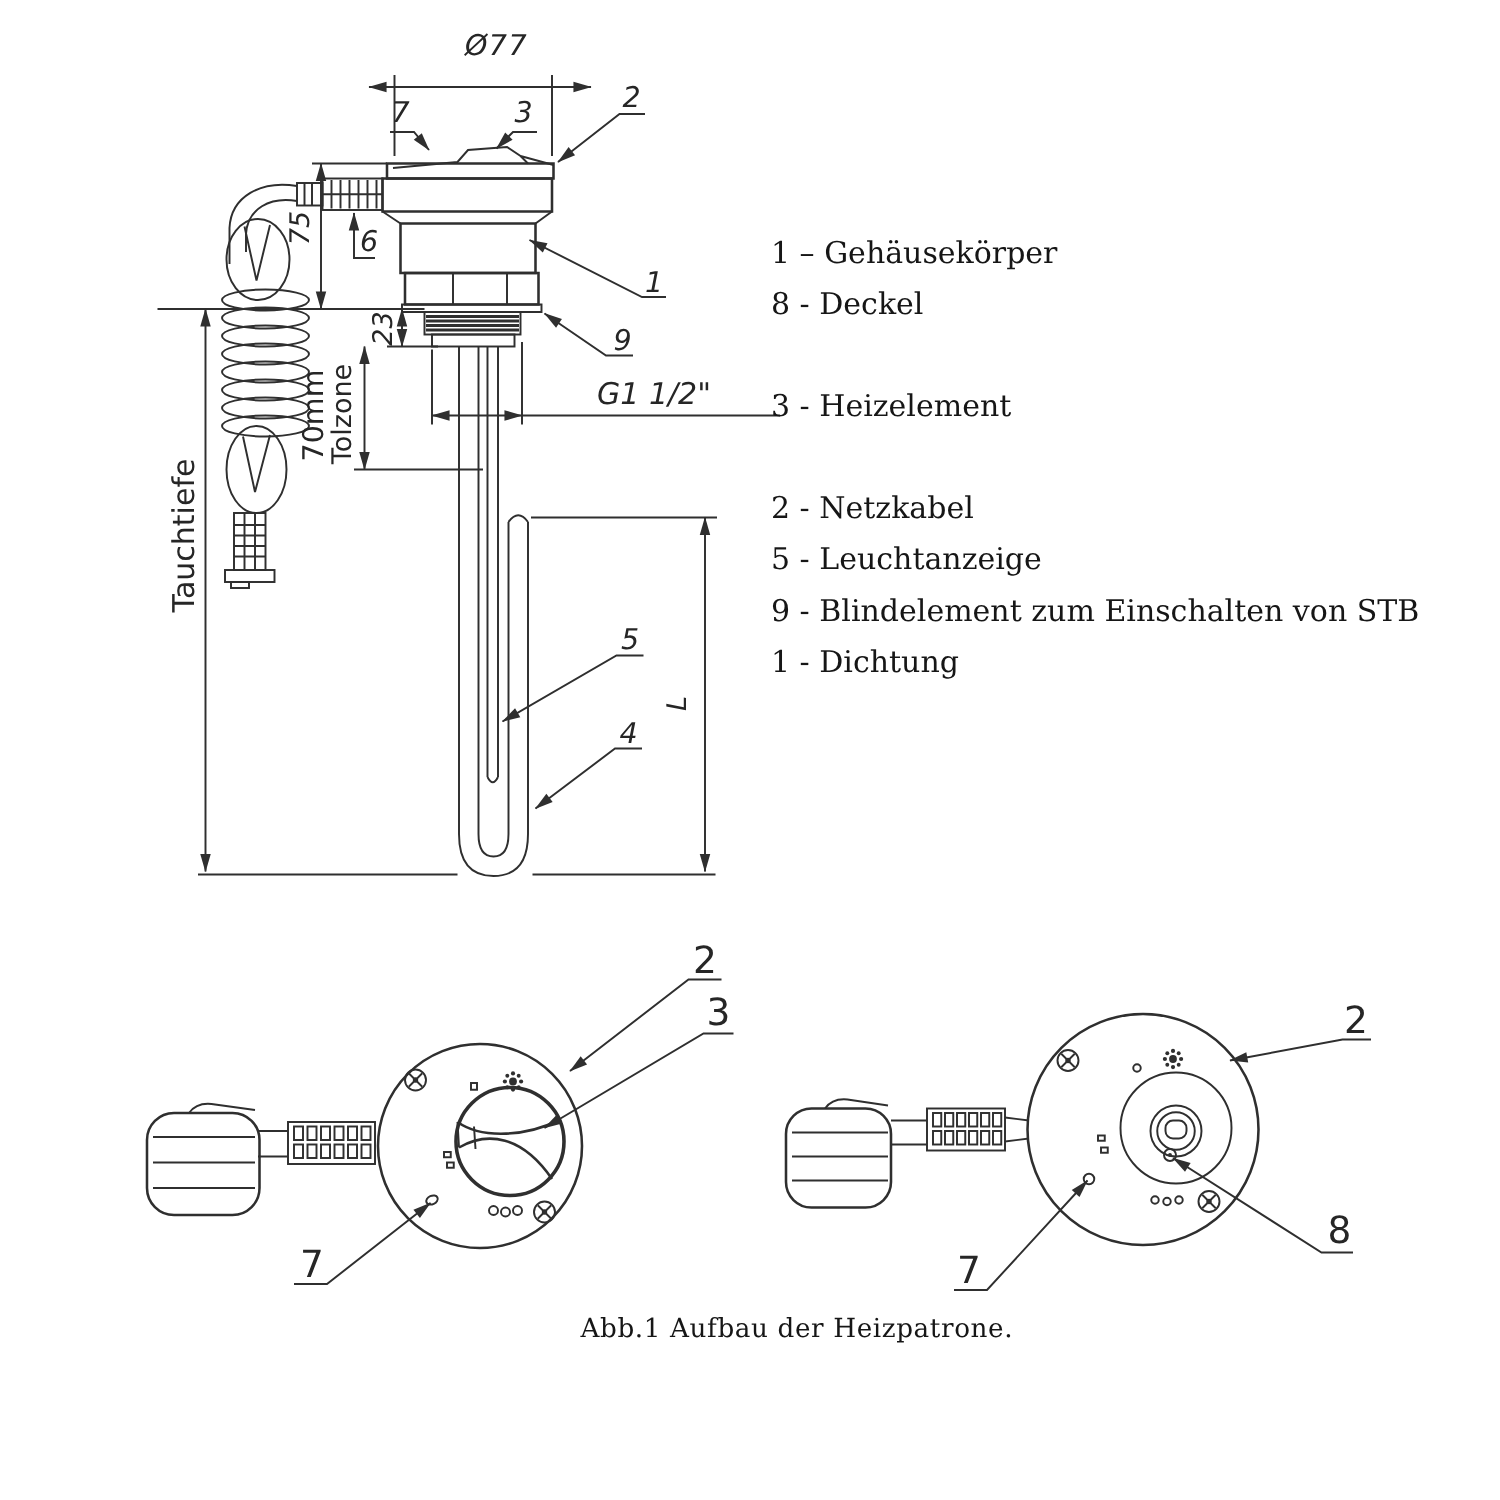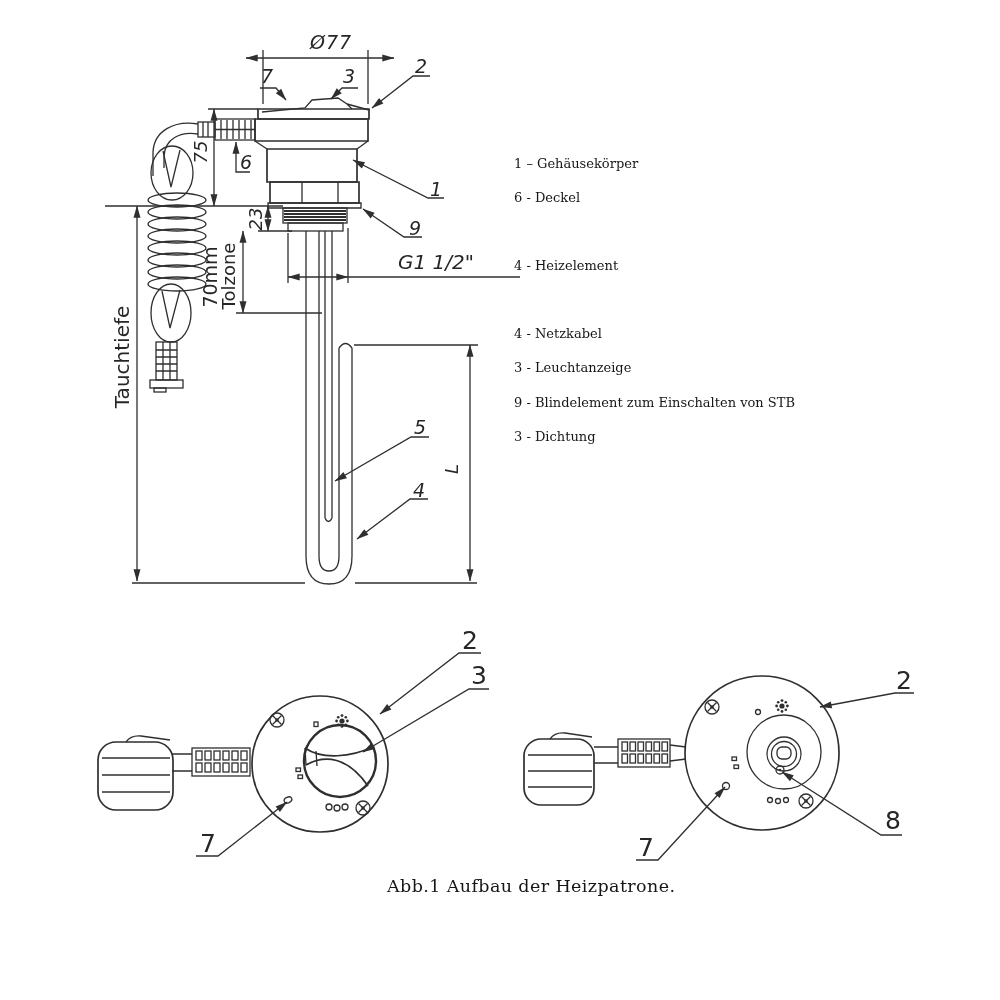--- a/index.html
+++ b/index.html
@@ -10,21 +10,21 @@
   .ln{stroke:#2f2f2f;fill:none;stroke-width:1.3;}
   .ln2{stroke:#2f2f2f;fill:none;stroke-width:1.7;}
   .ln3{stroke:#2f2f2f;fill:none;stroke-width:2.4;}
   .fil{fill:#2f2f2f;stroke:none;}
   .lbl{position:absolute;transform:translate(-50%,-50%);font-size:19px;font-style:italic;
        color:#262626;white-space:nowrap;line-height:1;}
   .big{font-size:25px;font-style:normal;}
   .rot{transform:translate(-50%,-50%) rotate(-90deg);}
   .cad{font-style:italic;}
   .plain{font-style:normal;}
-  .leg{position:absolute;left:514px;font-family:"DejaVu Serif",serif;font-size:13px;
+  .leg{position:absolute;left:514px;font-family:"DejaVu Serif",serif;font-size:20px;
        color:#161616;white-space:nowrap;line-height:1.2;}
   .caption{position:absolute;font-family:"DejaVu Serif",serif;font-size:17.5px;
        color:#161616;white-space:nowrap;letter-spacing:0.4px;text-align:right;}
 </style>
 </head>
 <body>
 
 <div class="page">
 
 <svg class="art" width="1000" height="1000" viewBox="0 0 1000 1000">
@@ -273,39 +273,39 @@
 
 <div class="lbl" style="left:267px;top:76px">7</div>
 <div class="lbl" style="left:349px;top:76px">3</div>
 <div class="lbl" style="left:421px;top:66px">2</div>
 <div class="lbl" style="left:246px;top:162px">6</div>
 <div class="lbl" style="left:436px;top:189px">1</div>
 <div class="lbl" style="left:415px;top:228px">9</div>
 <div class="lbl" style="left:420px;top:427px">5</div>
 <div class="lbl" style="left:419px;top:490px">4</div>
 
-<div class="lbl cad" style="left:331px;top:42px;letter-spacing:1px">Ø77</div>
+<div class="lbl cad" style="left:331px;top:31px;letter-spacing:1px">Ø77</div>
 <div class="lbl cad" style="left:436px;top:262px;font-size:20px">G1 1/2"</div>
 <div class="lbl rot cad" style="left:201px;top:152px;font-size:18px">75</div>
 <div class="lbl rot cad" style="left:256px;top:219px;font-size:18px">23</div>
 <div class="lbl rot plain" style="left:210px;top:277px">70mm</div>
 <div class="lbl rot plain" style="left:229px;top:276px;font-size:18px">Tolzone</div>
 <div class="lbl rot plain" style="left:122px;top:357px;font-size:20px">Tauchtiefe</div>
 <div class="lbl rot cad" style="left:452px;top:469px;font-size:18px">L</div>
 
 <div class="lbl big" style="left:470px;top:640px">2</div>
 <div class="lbl big" style="left:479px;top:675px">3</div>
 <div class="lbl big" style="left:208px;top:843px">7</div>
 <div class="lbl big" style="left:904px;top:680px">2</div>
 <div class="lbl big" style="left:893px;top:820px">8</div>
 <div class="lbl big" style="left:646px;top:847px">7</div>
 
 <div class="leg" style="top:156px">1 – Gehäusekörper</div>
-<div class="leg" style="top:190px">6 - Deckel</div>
-<div class="leg" style="top:258px">4 - Heizelement</div>
-<div class="leg" style="top:326px">4 - Netzkabel</div>
-<div class="leg" style="top:360px">3 - Leuchtanzeige</div>
+<div class="leg" style="top:190px">8 - Deckel</div>
+<div class="leg" style="top:258px">3 - Heizelement</div>
+<div class="leg" style="top:326px">2 - Netzkabel</div>
+<div class="leg" style="top:360px">5 - Leuchtanzeige</div>
 <div class="leg" style="top:395px">9 - Blindelement zum Einschalten von STB</div>
-<div class="leg" style="top:429px">3 - Dichtung</div>
+<div class="leg" style="top:429px">1 - Dichtung</div>
 
 <div class="caption" style="left:387px;top:876px">Abb.1 Aufbau der Heizpatrone.</div>
 
 </div>
 
 </body></html>

